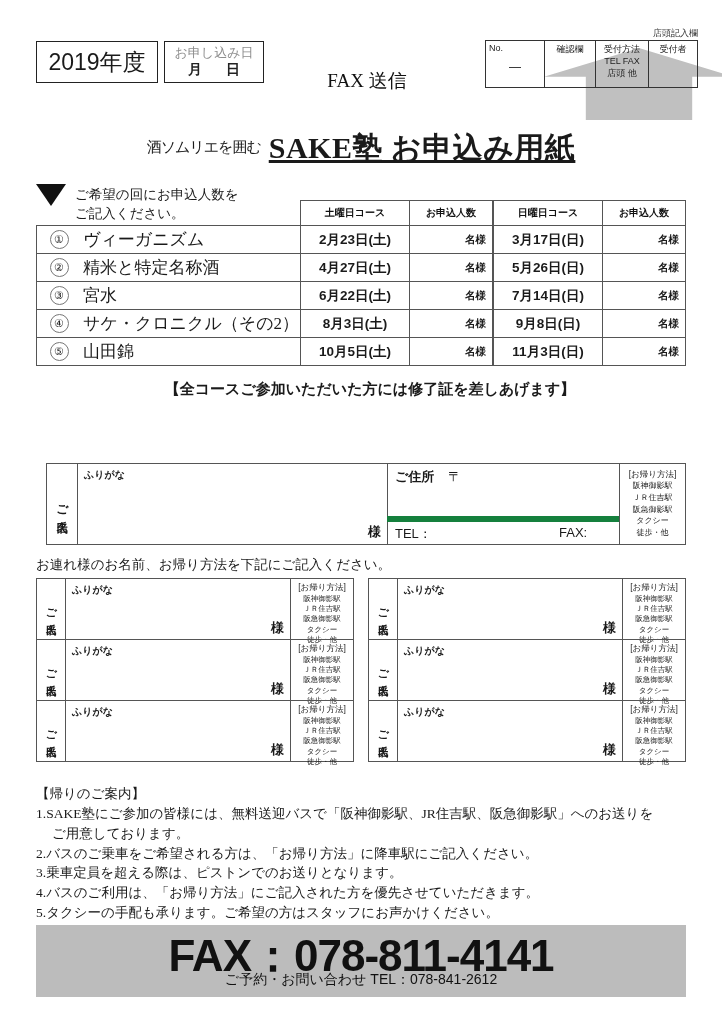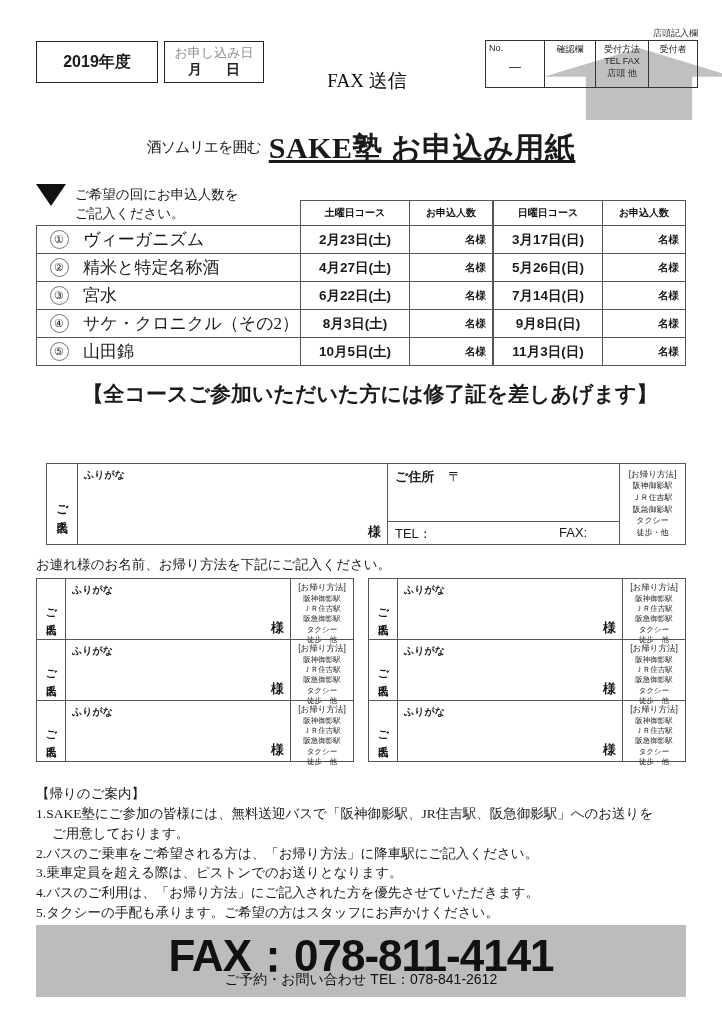--- a/index.html
+++ b/index.html
@@ -10,21 +10,21 @@
     -webkit-font-smoothing:antialiased;
   }
   .page{position:absolute;inset:0;}
 
   
   .hdr{position:absolute;left:0;top:0;width:722px;height:120px;}
   .year-box{
     position:absolute;left:36px;top:41px;width:120px;height:40px;
     border:1.5px solid #222;display:flex;align-items:center;justify-content:center;
     font-family:"Liberation Sans","DejaVu Sans",sans-serif;
-    font-weight:bold;font-size:16px;letter-spacing:0px;
+    font-weight:normal;font-size:23px;letter-spacing:0px;
   }
   .apply-date{
     position:absolute;left:164px;top:41px;width:98px;height:40px;
     border:1.5px solid #222;
     font-family:"Liberation Sans","DejaVu Sans",sans-serif;
   }
   .apply-date .l1{
     position:absolute;left:0;right:0;top:2px;text-align:center;
     font-size:13px;color:#8d8d8d;
   }
@@ -72,21 +72,21 @@
   
   .tri{
     width:0;height:0;border-left:15px solid transparent;border-right:15px solid transparent;
     border-top:22px solid #111;
   }
   .instr1{position:absolute;left:36px;top:184px;display:flex;gap:9px;}
   .instr1 .txt{font-size:13.5px;line-height:1.42;padding-top:1px;}
 
   .cert{
     position:absolute;left:0;right:0;top:380px;text-align:center;
-    font-size:21px;font-weight:bold;letter-spacing:0px;padding-left:18px;
+    font-size:15px;font-weight:bold;letter-spacing:0px;padding-left:18px;
   }
   .instr2{position:absolute;left:36px;top:418px;display:flex;gap:8px;}
   .instr2 .txt{font-size:13.5px;line-height:1.5;}
   .instr2 .txt .l2{padding-left:14px;}
 
   
   .course{
     position:absolute;left:36px;top:200px;width:650px;
     border-collapse:collapse;
   }
@@ -152,21 +152,21 @@
     position:absolute;left:340px;top:0;right:66px;height:100%;
   }
   .rep .addrlabel{
     position:absolute;left:8px;top:4px;
     font-family:"Liberation Sans","DejaVu Sans",sans-serif;
     font-size:13px;font-weight:bold;
   }
   .rep .addrlabel .mark{margin-left:14px;font-weight:normal;}
   .rep .telrow{
     position:absolute;left:0;right:0;bottom:0;height:22px;
-    border-top:1px solid #15803d;
+    border-top:6px solid #15803d;
     font-family:"Liberation Sans","DejaVu Sans",sans-serif;
     font-size:13px;
   }
   .rep .telrow .tel{position:absolute;left:8px;top:3px;}
   .rep .telrow .fax{position:absolute;left:172px;top:3px;}
   .rep .retcell{
     position:absolute;right:0;top:0;width:66px;height:100%;
     border-left:1px solid #555;
     font-family:"Liberation Sans","DejaVu Sans",sans-serif;
     font-size:8px;text-align:center;color:#222;line-height:1.45;

